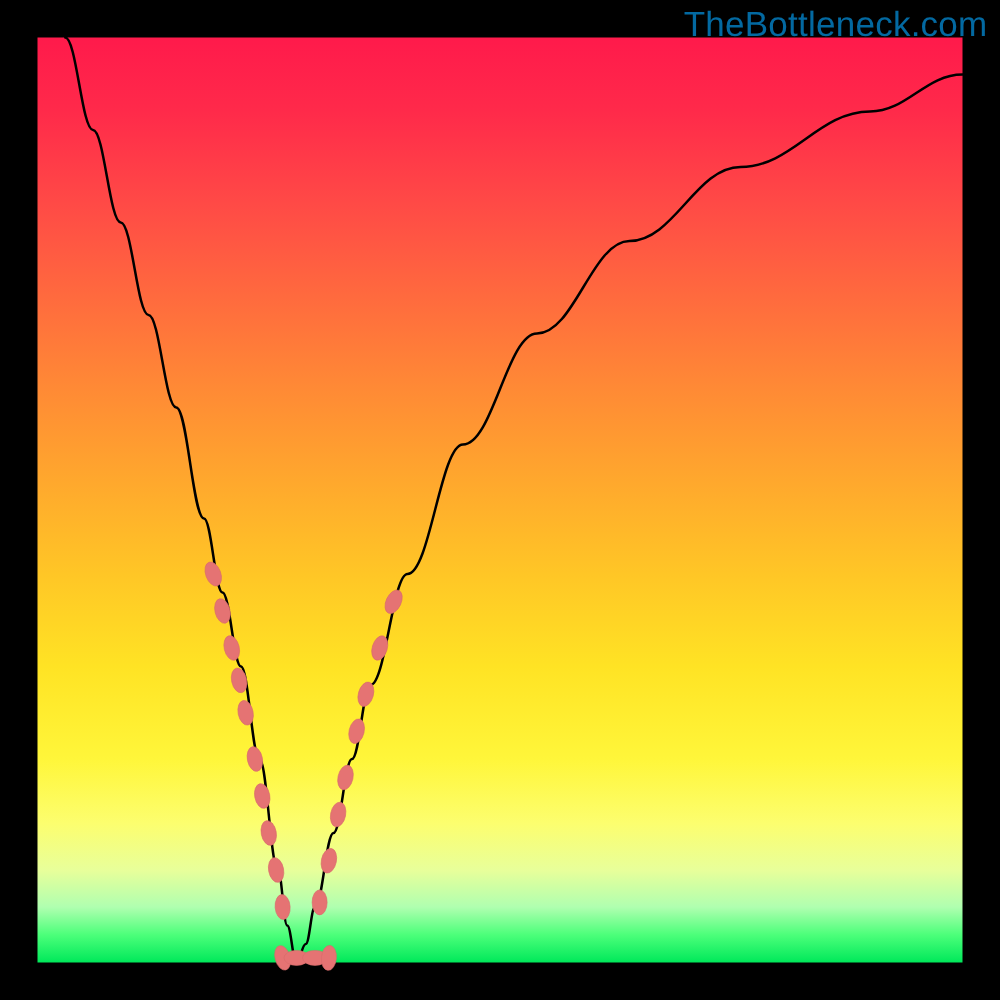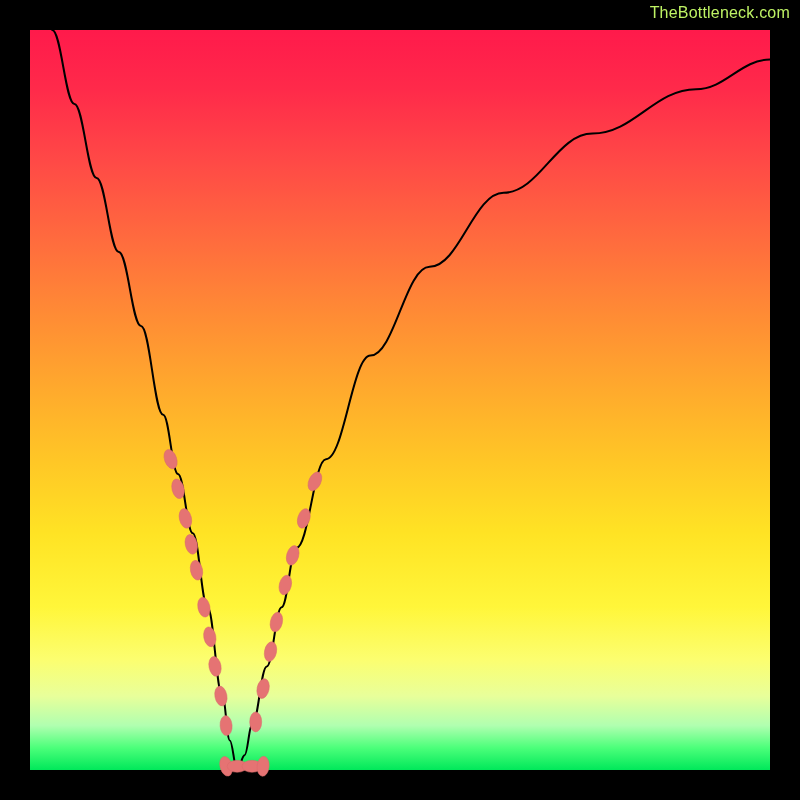--- a/index.html
+++ b/index.html
@@ -39,22 +39,22 @@
       #e8ff9a 90%,
       #b0ffb0 94%,
       #4cff7a 97%,
       #00e85a 100%
     );
   }
   .watermark {
     position: absolute;
     top: 4px;
     right: 10px;
-    color: #bef264;
-    font-size: 16px;
+    color: #0369a1;
+    font-size: 28px;
     letter-spacing: 0.2px;
     user-select: none;
   }
   svg.overlay {
     position: absolute;
     left: 30px;
     top: 30px;
     width: 740px;
     height: 740px;
     overflow: visible;

